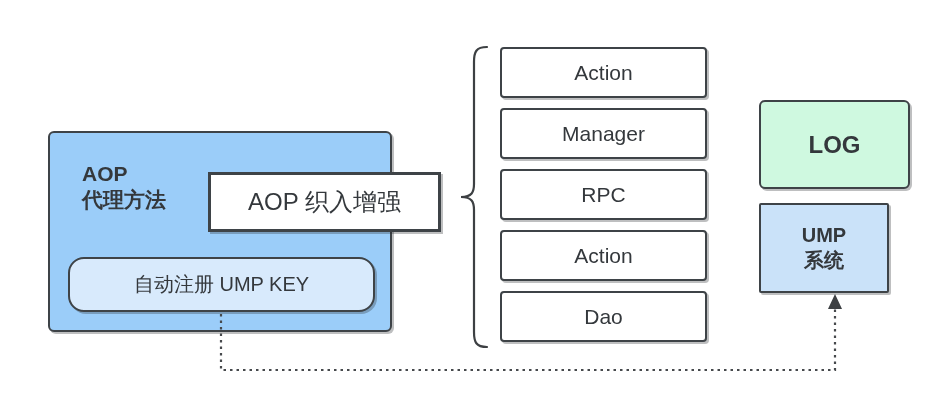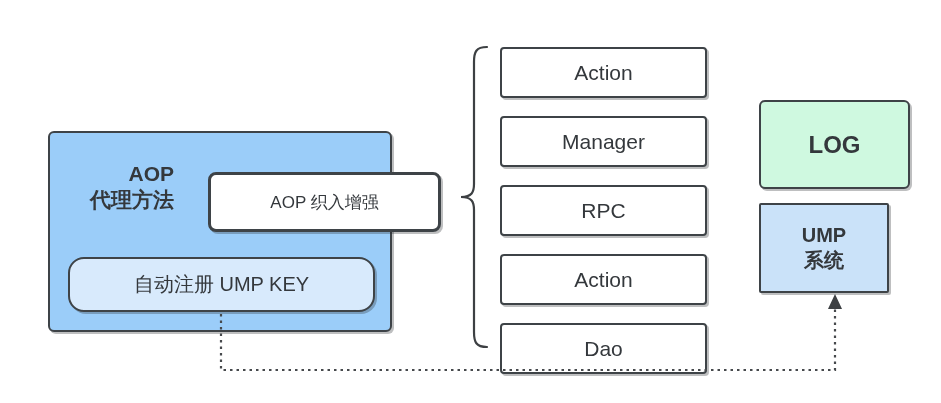--- a/index.html
+++ b/index.html
@@ -29,50 +29,50 @@
   .aop-box {
     left: 48px; top: 131px;
     width: 344px; height: 201px;
     background: var(--aop-fill, #9BCDF9);
     border-radius: 6px;
     align-items: flex-start;
     justify-content: flex-start;
     z-index: 1;
   }
   .aop-title {
-    padding: 28px 0 0 40px;
+    padding: 28px 0 0 32px;
     font-size: 21px;
     font-weight: bold;
     line-height: 26px;
-    text-align: right;
+    text-align: left;
   }
   .weaving-box {
     left: 208px; top: 172px;
     width: 233px; height: 60px;
     background: #ffffff;
     border-width: 3px;
-    border-radius: 8px;
-    font-size: 17px;
+    border-radius: 0;
+    font-size: 24px;
     z-index: 3;
   }
   .ump-key-box {
     left: 68px; top: 257px;
     width: 307px; height: 55px;
     background: var(--ump-key-fill, #D8EAFC);
     border-radius: 16px;
     font-size: 20px;
     z-index: 2;
   }
   .layers {
     position: absolute;
     left: 500px; top: 47px;
     width: 207px;
     display: flex;
     flex-direction: column;
-    gap: 18px;
+    gap: 10px;
     z-index: 1;
   }
   .layer-box {
     position: relative;
     box-sizing: border-box;
     height: 51px;
     background: #ffffff;
     border: 2px solid var(--border, #3E4347);
     border-radius: 4px;
     display: flex;

